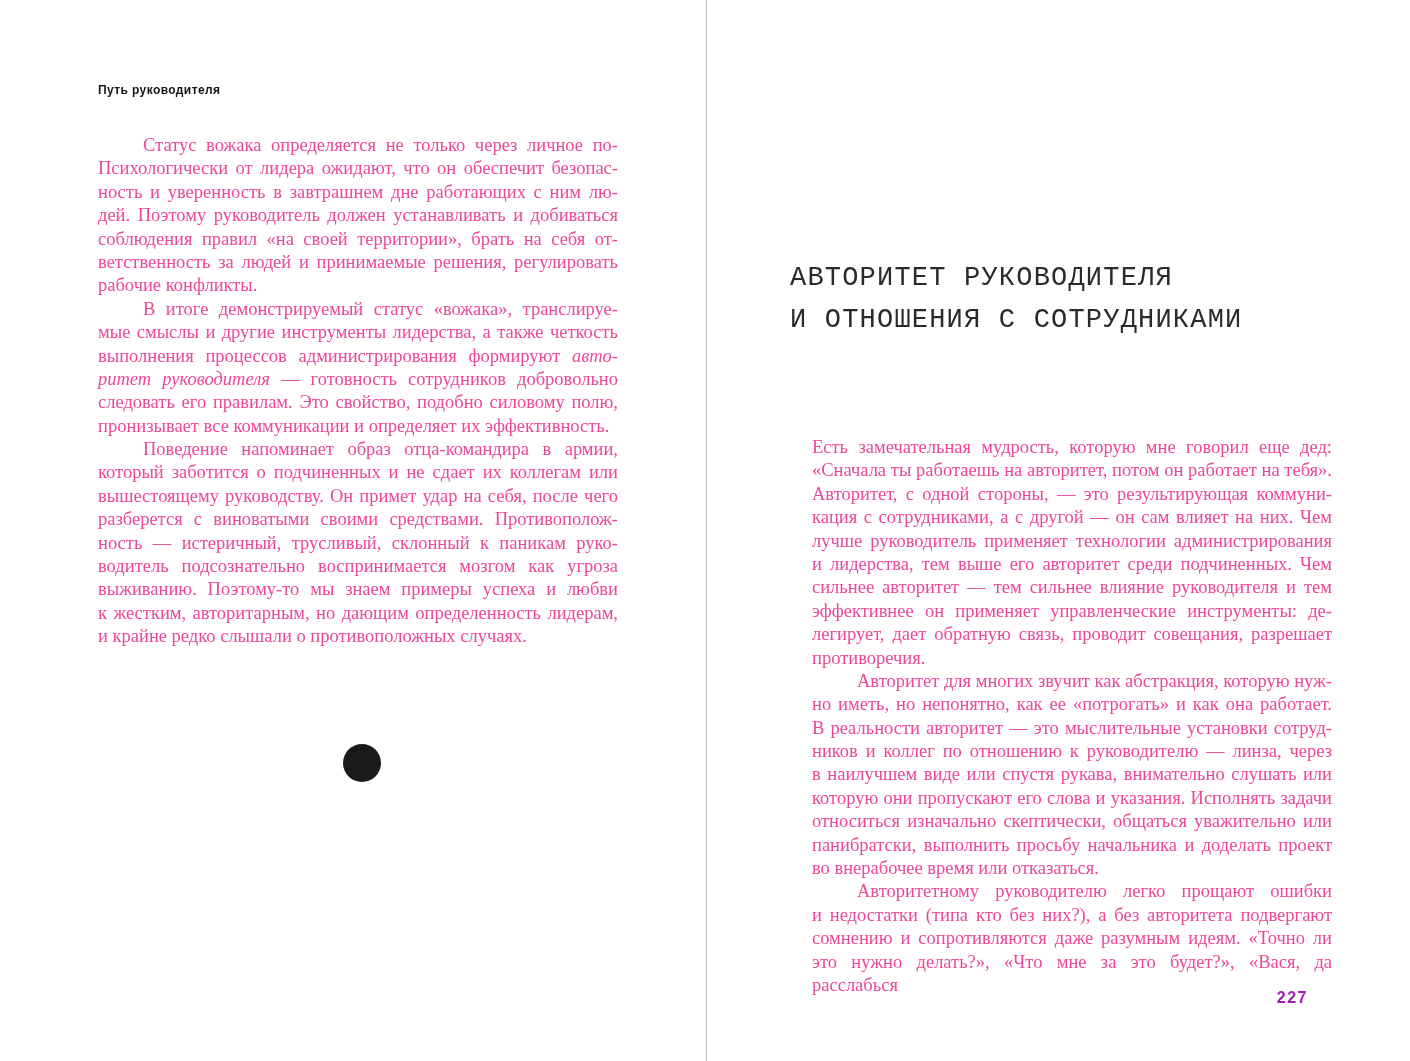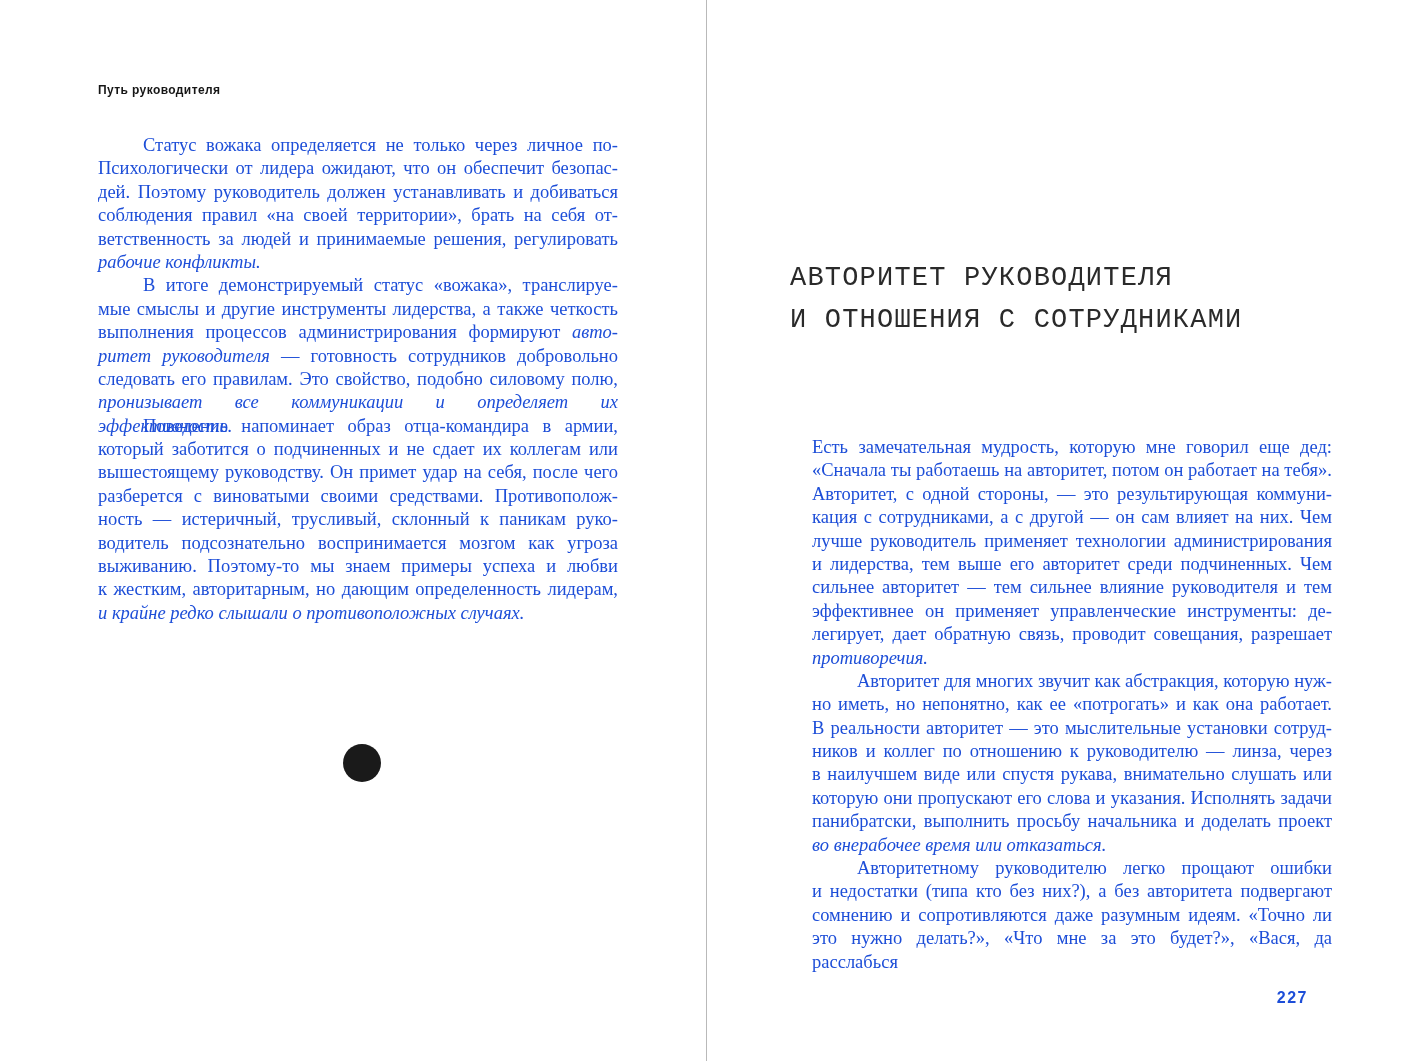--- a/index.html
+++ b/index.html
@@ -44,32 +44,32 @@
     color: #161616;
   }
 
   .body-block {
     position: absolute;
     left: 0;
     width: 520px;
     font-family: "Liberation Serif", "DejaVu Serif", serif;
     font-size: 18.5px;
     line-height: 23.4px;
-    color: #1d4ed8;
+    color: #ec4899;
   }
   .body-block.left-body  { top: 126px; }
   .body-block.right-body { top: 428px; margin-left: 24px; }
 
   .ln {
     text-align: justify;
     text-align-last: justify;
     height: 23.4px;
     white-space: normal;
   }
-  .ln.lastln { text-align-last: left; font-style: italic; }
+  .ln.lastln { text-align-last: left; }
   .ln.firstln { text-indent: 45px; }
   .it { font-style: italic; }
 
   .chapter-title {
     position: absolute;
     top: 249px;
     left: 2px;
     font-family: Liberation Mono, monospace;
     font-size: 27px;
     font-weight: 400;
@@ -90,39 +90,40 @@
   }
 
   .page-number {
     position: absolute;
     top: 981px;
     right: 0;
     font-family: "Liberation Sans", "DejaVu Sans", sans-serif;
     font-size: 16px;
     font-weight: bold;
     letter-spacing: 1.5px;
-    color: #1d4ed8;
+    color: #a21caf;
   }
 </style>
 </head>
 <body>
 
 <div class="spread">
 
   <div class="gutter"></div>
 
   <div class="page left">
 
     <div class="running-head">Путь руководителя</div>
 
     <div class="body-block left-body">
 
       <div>
         <div class="ln firstln">Статус вожака определяется не только через личное по-</div>
         <div class="ln">Психологически от лидера ожидают, что он обеспечит безопас-</div>
+        <div class="ln">ность и уверенность в завтрашнем дне работающих с ним лю-</div>
         <div class="ln">дей. Поэтому руководитель должен устанавливать и добиваться</div>
         <div class="ln">соблюдения правил «на своей территории», брать на себя от-</div>
         <div class="ln">ветственность за людей и принимаемые решения, регулировать</div>
         <div class="ln lastln">рабочие конфликты.</div>
       </div>
 
       <div>
         <div class="ln firstln">В итоге демонстрируемый статус «вожака», транслируе-</div>
         <div class="ln">мые смыслы и другие инструменты лидерства, а также четкость</div>
         <div class="ln"><span>выполнения процессов администрирования формируют </span><span class="it">авто-</span></div>
@@ -170,20 +171,21 @@
         <div class="ln lastln">противоречия.</div>
       </div>
 
       <div>
         <div class="ln firstln">Авторитет для многих звучит как абстракция, которую нуж-</div>
         <div class="ln">но иметь, но непонятно, как ее «потрогать» и как она работает.</div>
         <div class="ln">В реальности авторитет — это мыслительные установки сотруд-</div>
         <div class="ln">ников и коллег по отношению к руководителю — линза, через</div>
         <div class="ln">в наилучшем виде или спустя рукава, внимательно слушать или</div>
         <div class="ln">которую они пропускают его слова и указания. Исполнять задачи</div>
+        <div class="ln">относиться изначально скептически, общаться уважительно или</div>
         <div class="ln">панибратски, выполнить просьбу начальника и доделать проект</div>
         <div class="ln lastln">во внерабочее время или отказаться.</div>
       </div>
 
       <div>
         <div class="ln firstln">Авторитетному руководителю легко прощают ошибки</div>
         <div class="ln">и недостатки (типа кто без них?), а без авторитета подвергают</div>
         <div class="ln">сомнению и сопротивляются даже разумным идеям. «Точно ли</div>
         <div class="ln">это нужно делать?», «Что мне за это будет?», «Вася, да расслабься</div>
       </div>

